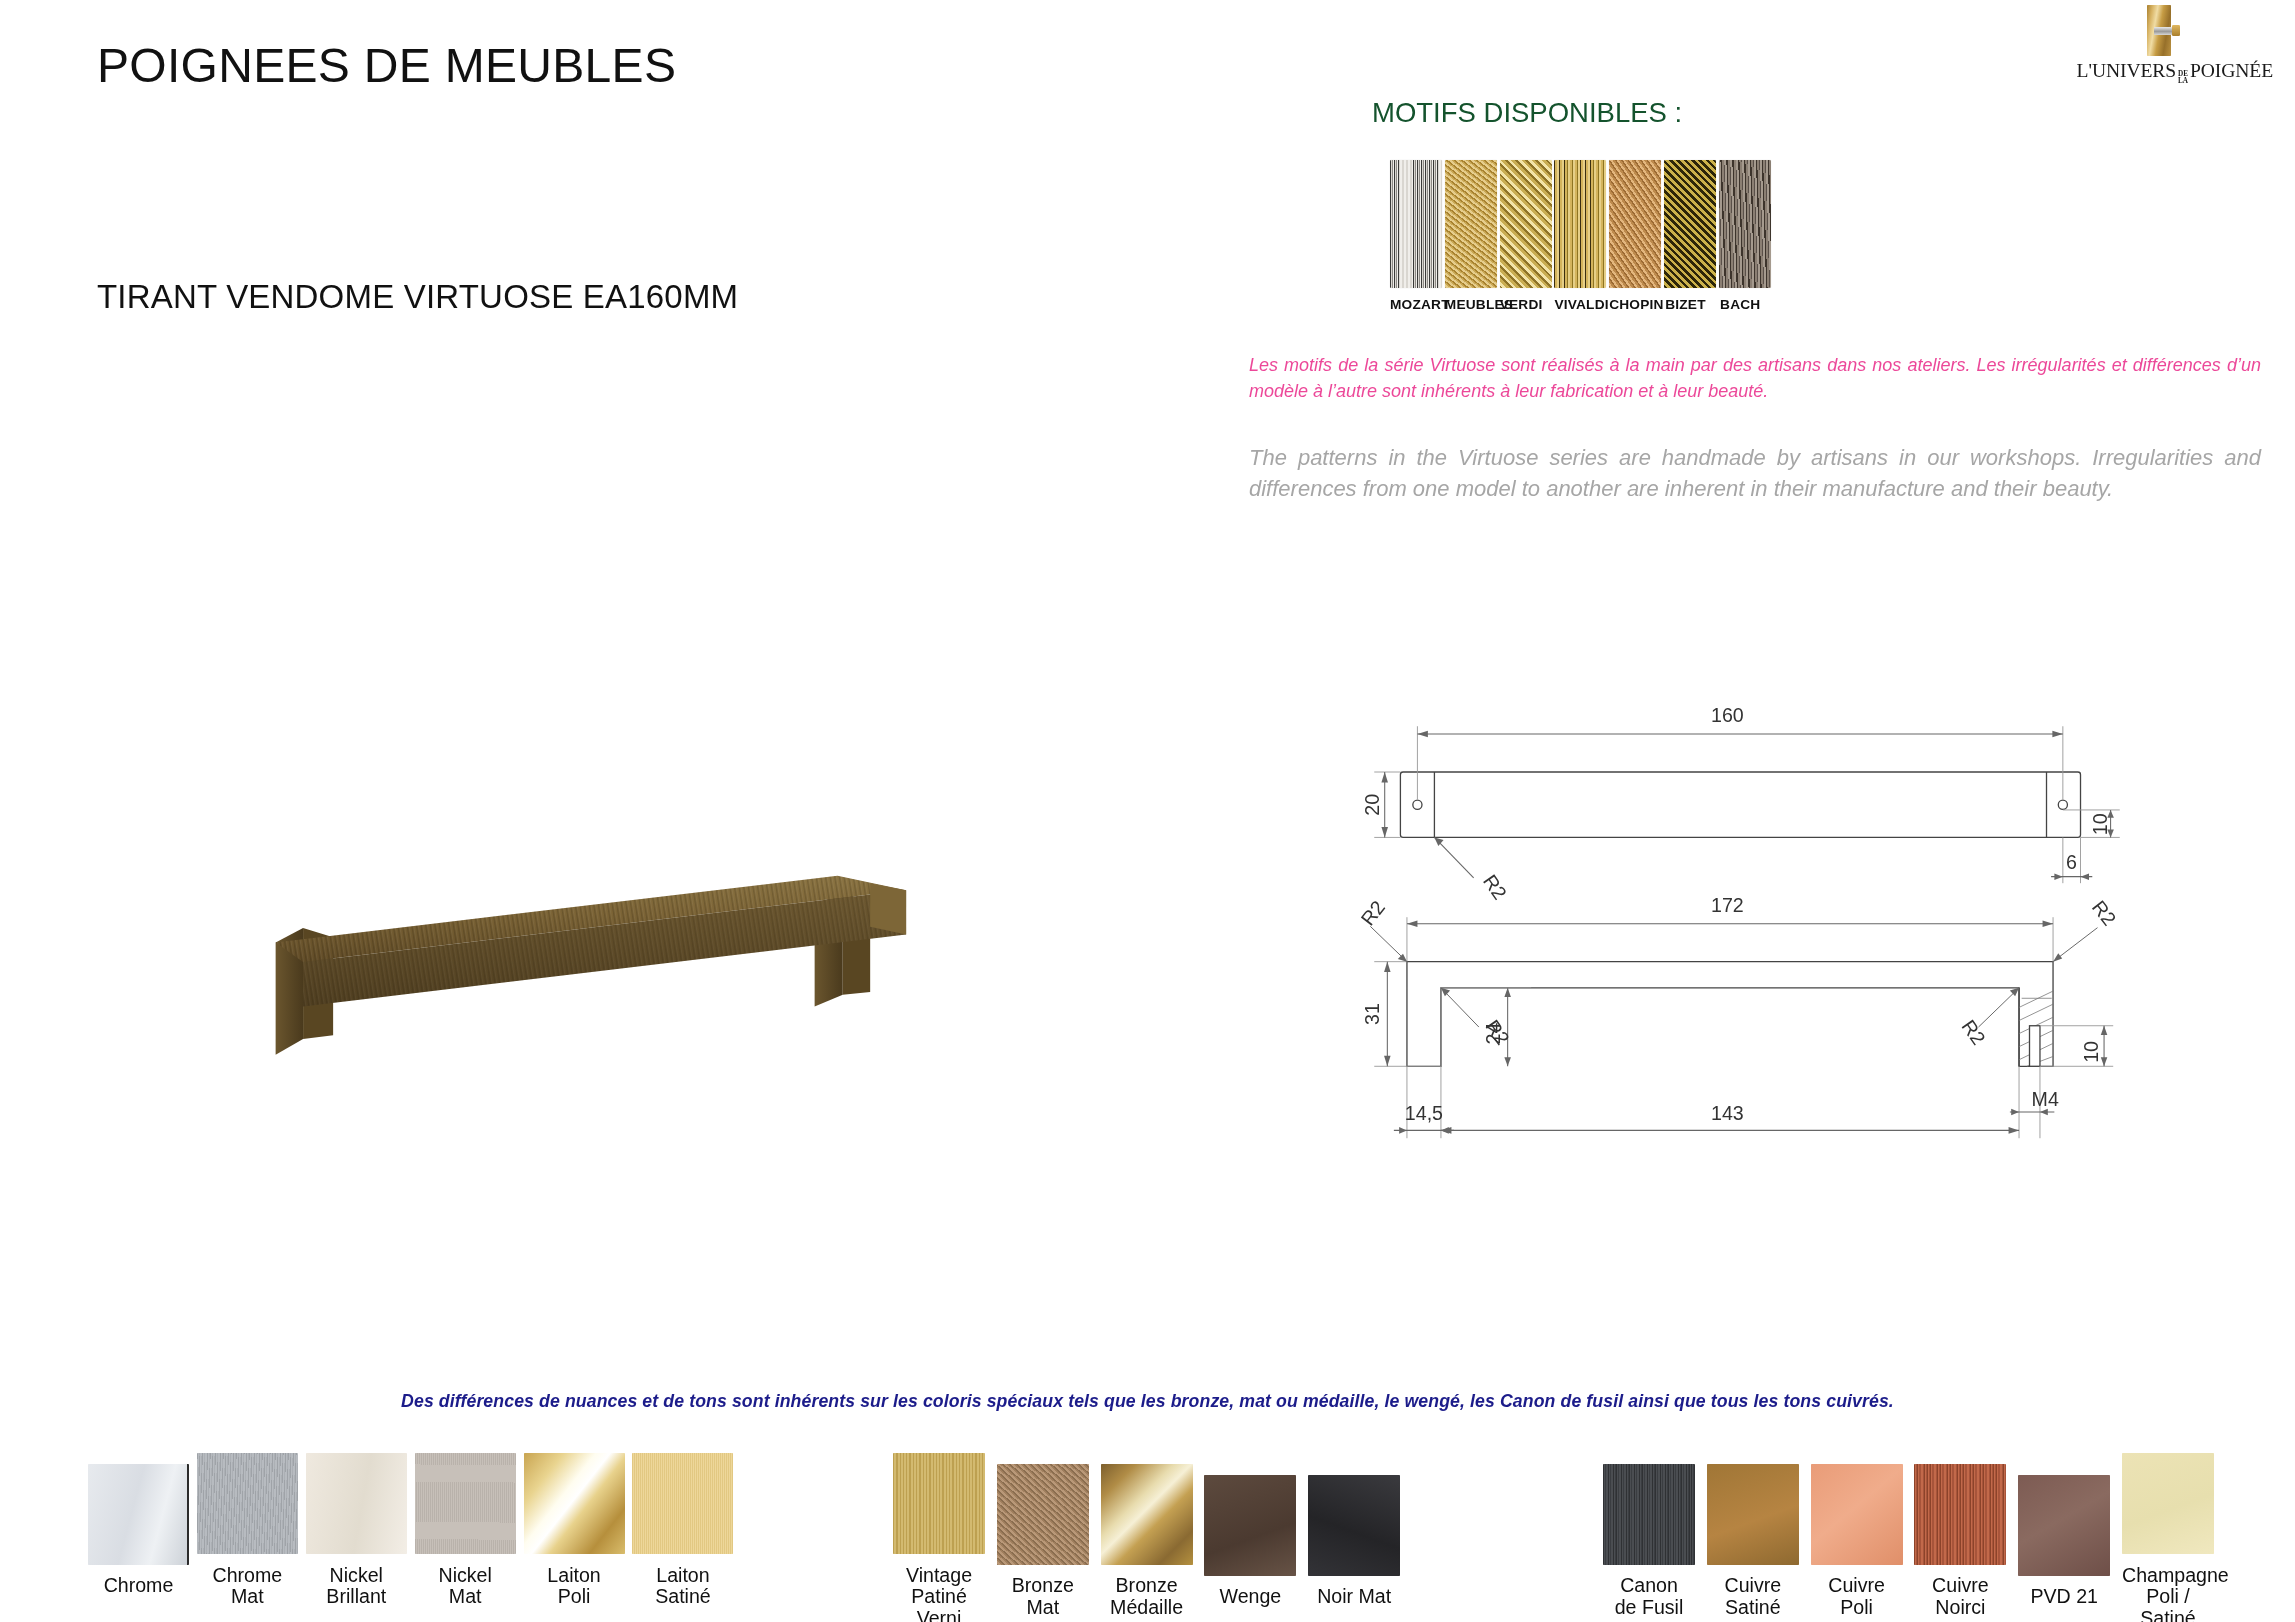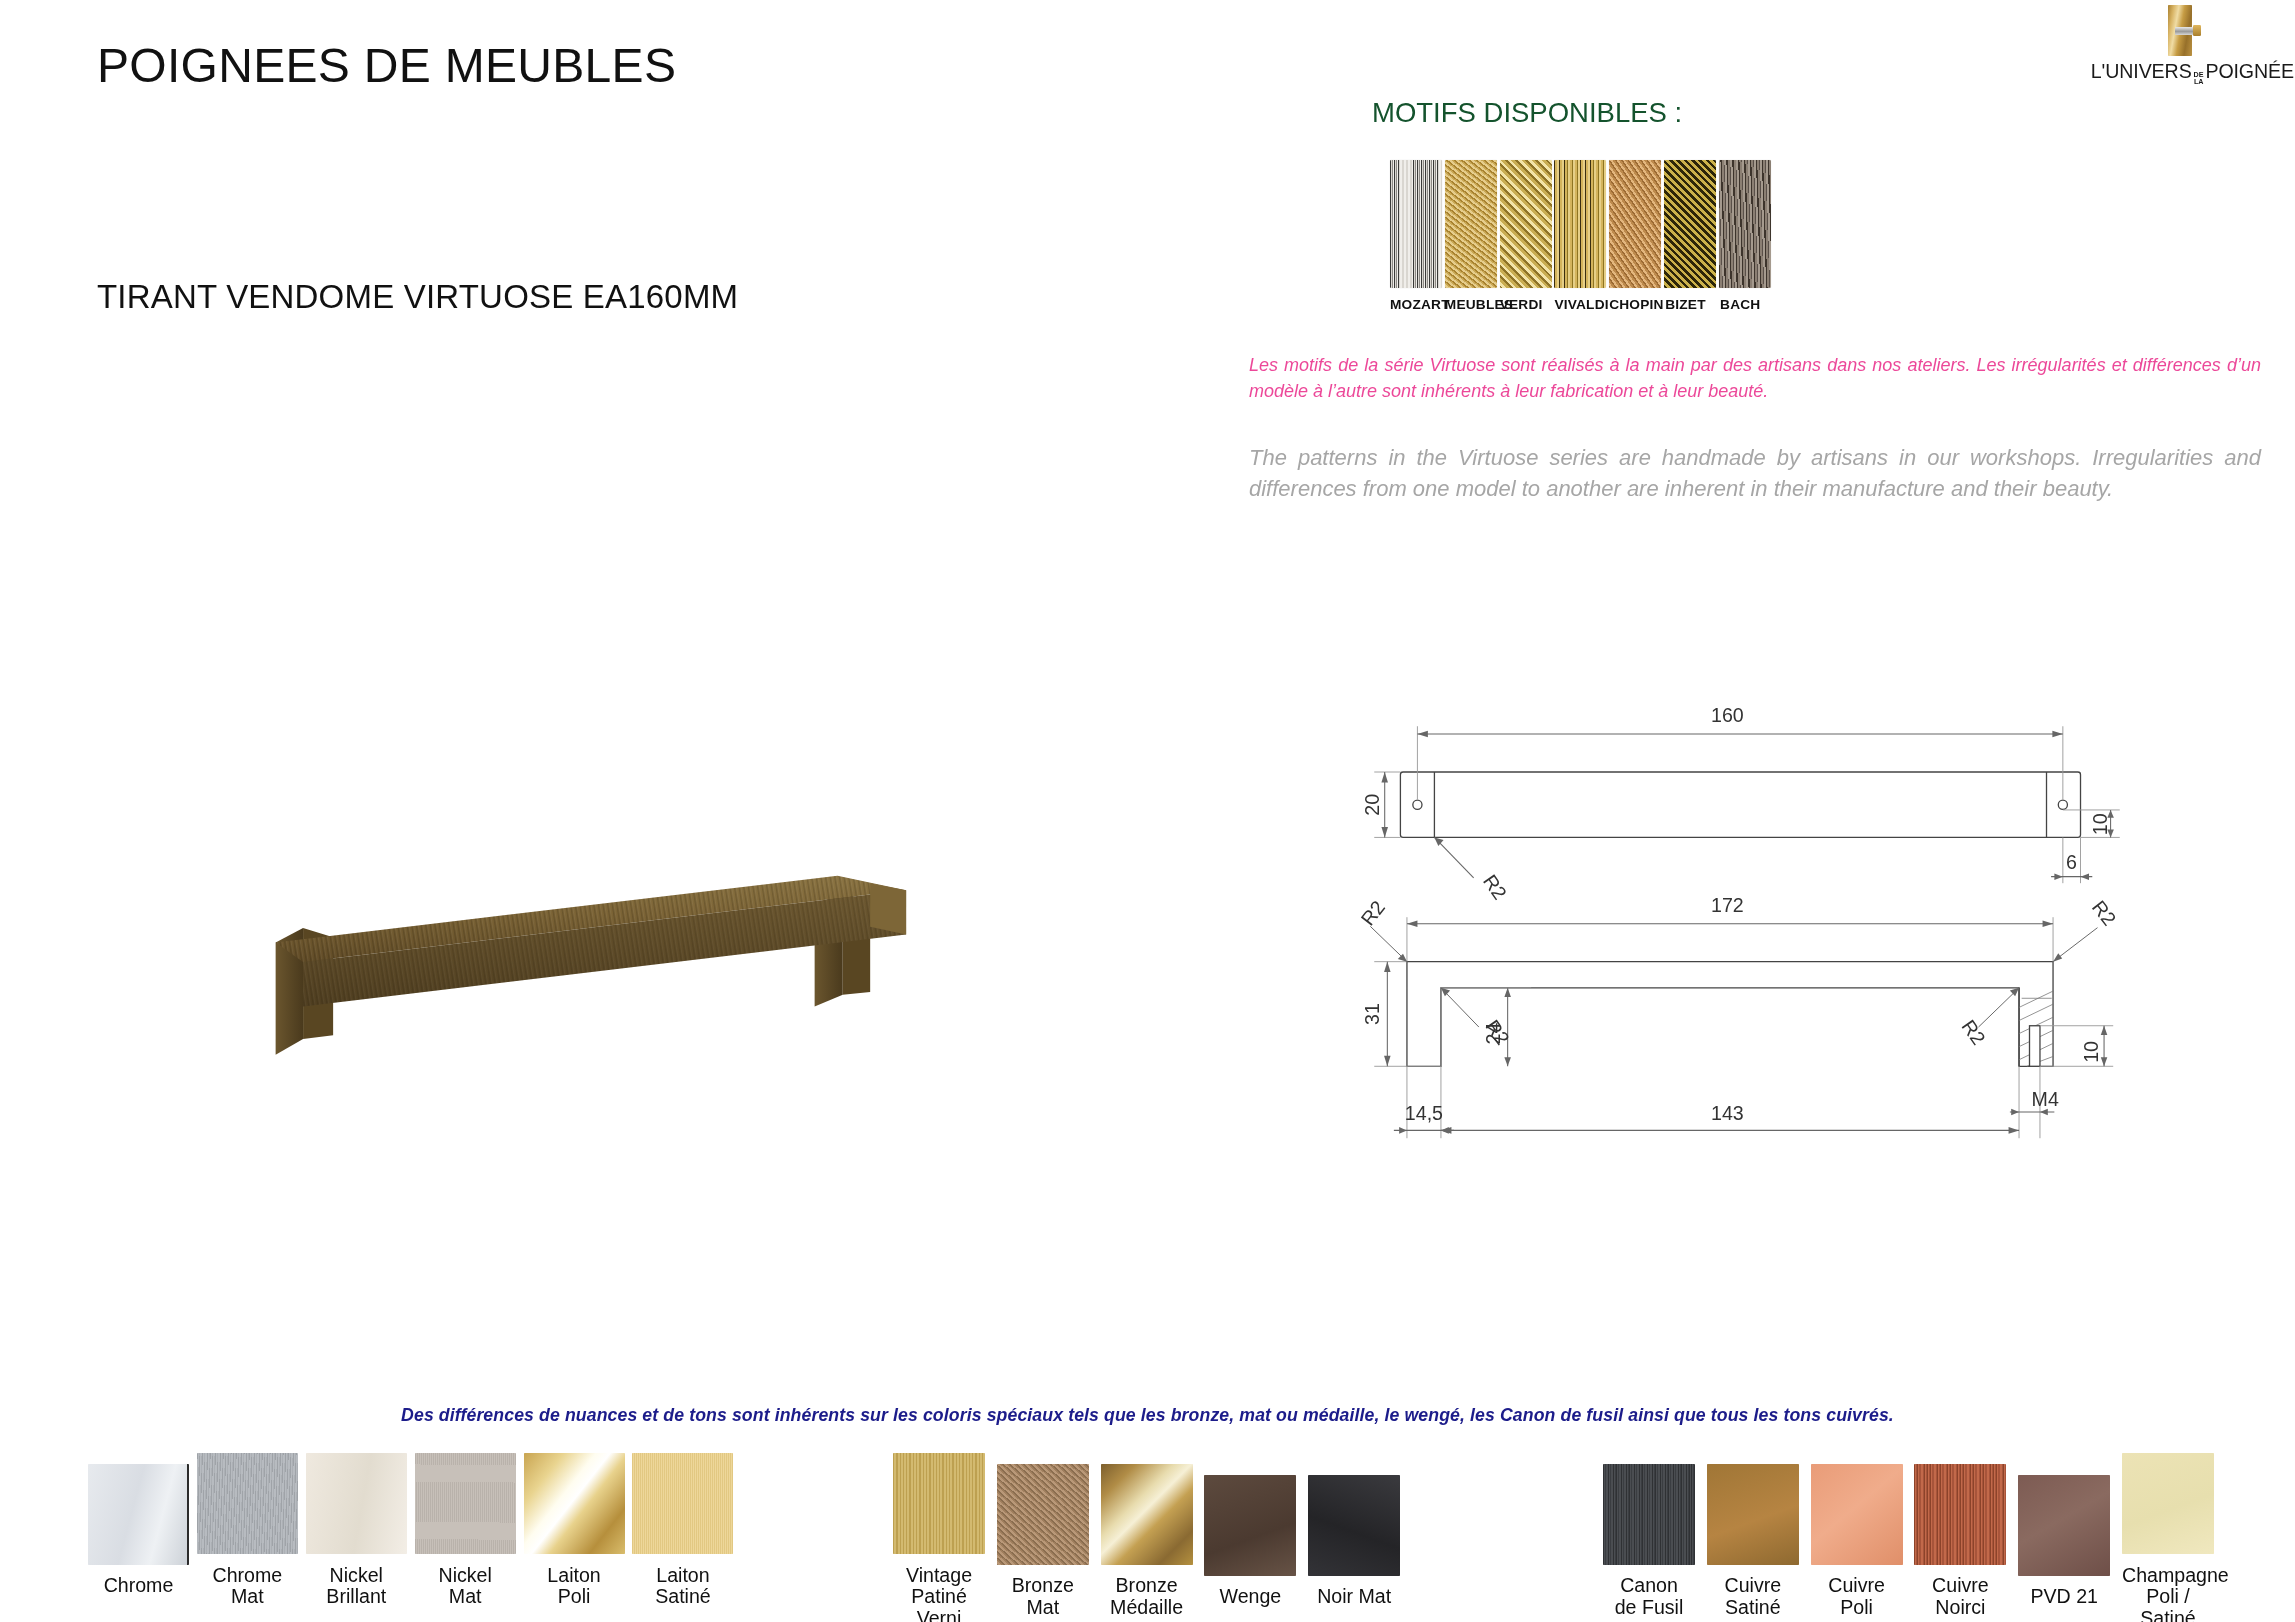--- a/index.html
+++ b/index.html
@@ -26,23 +26,24 @@
     left: 97px; top: 278px;
     font-size: 33px;
     font-weight: 400;
     letter-spacing: 0.2px;
     color: #111;
   }
 
   
   .brand {
     position: absolute;
-    right: 1px; top: 5.2px;
+    right: 22px; top: 5.2px;
     width: 262px;
     text-align: right;
+    font-family: Liberation Serif, serif;
   }
   .brand-mark {
     width: 37px; height: 51px;
     margin: 0 auto 3.9px 131px;
     position: relative;
   }
   .brand-mark .plate {
     position: absolute; left: 5.2px; top: 0;
     width: 23.6px; height: 51px;
     background: linear-gradient(100deg,#a9802f 0%, #d8b465 18%, #f0dca4 34%, #c69c44 52%, #97702a 75%, #bb9242 100%);
@@ -185,21 +186,20 @@
   .finish-note {
     position: absolute;
     left: 0; top: 1391px;
     width: 2295px;
     text-align: center;
     font-size: 17.7px;
     font-style: italic;
     font-weight: 700;
     color: #1c1c8a;
     letter-spacing: 0.1px;
-    margin-top: 14px;
   }
 
   
   .finish-group { position: absolute; display: flex; align-items: center; }
   .finish-group.g1 { left: 88px; top: 1453px; gap: 7.9px; }
   .finish-group.g2 { left: 893px; top: 1453px; gap: 11.8px; }
   .finish-group.g3 { left: 1603px; top: 1453px; gap: 11.8px; }
 
   .finish-cell { width: 101px; }
   .finish-swatch {

